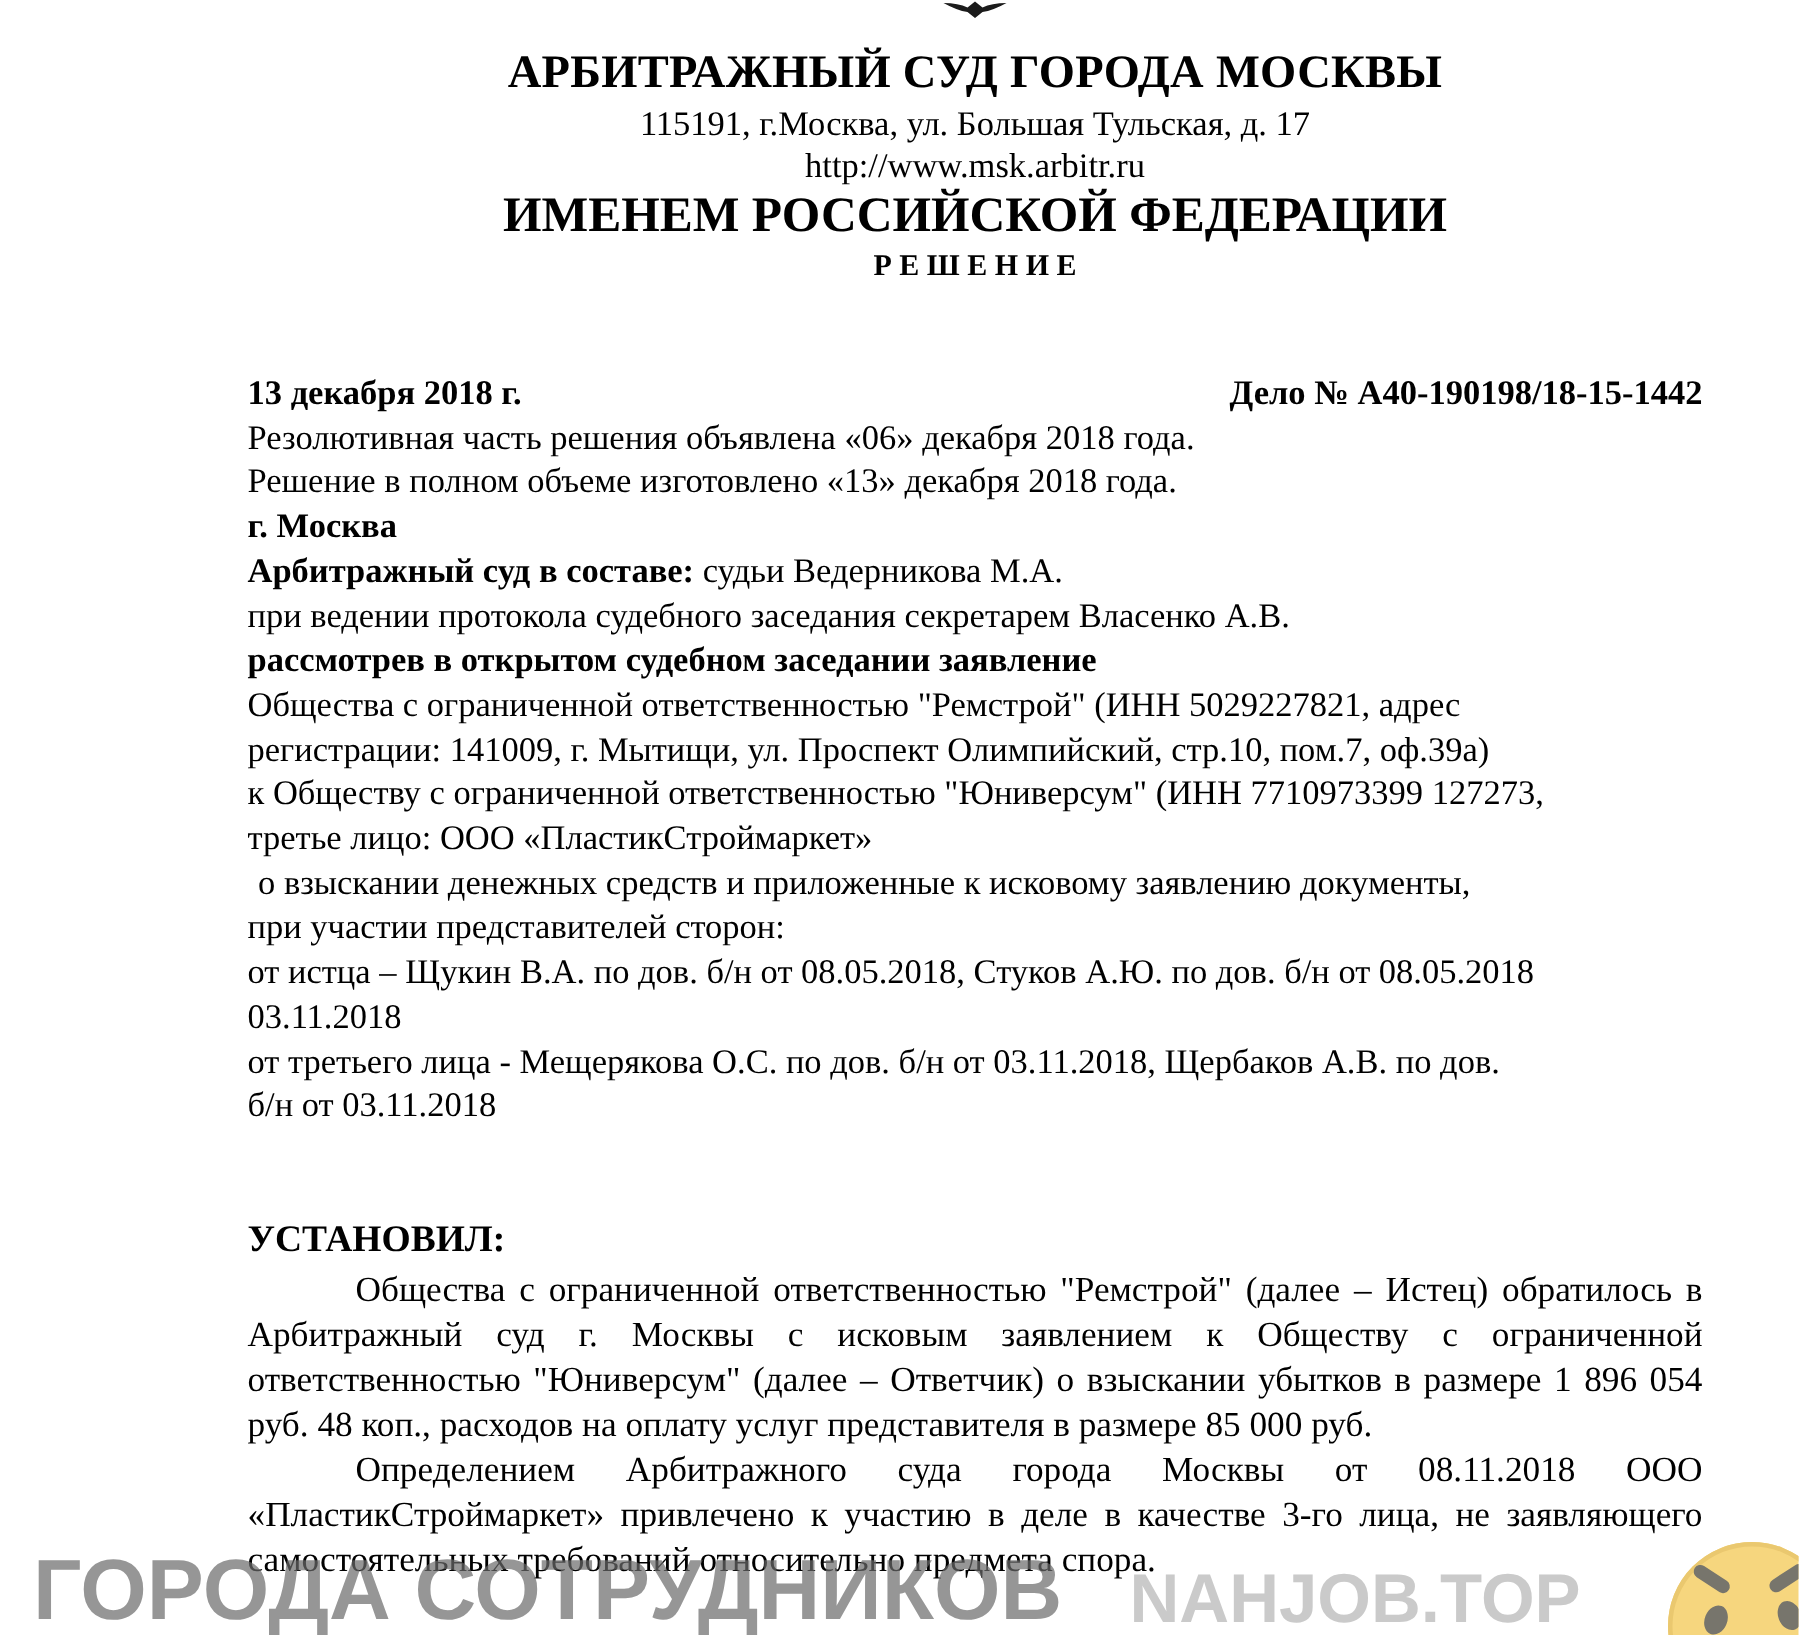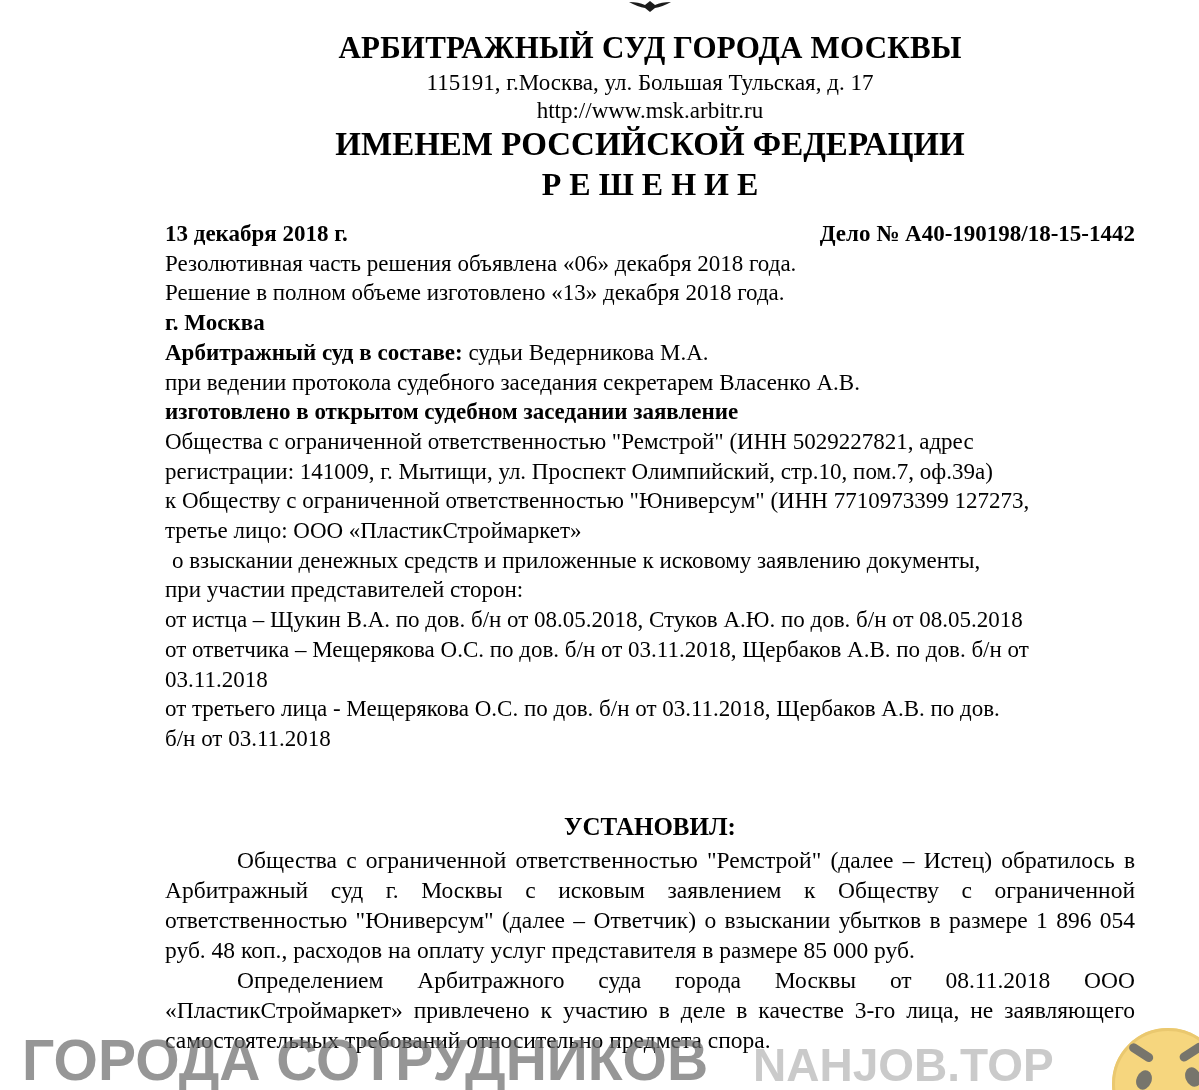--- a/index.html
+++ b/index.html
@@ -16,36 +16,36 @@
   
   .letterhead {
     position:absolute; top:0; left:165px; width:970px;
     text-align:center; z-index:2;
   }
   .emblem-wrap { height:14px; display:flex; justify-content:center; align-items:flex-start; }
   .court-name { font-size:31px; font-weight:bold; margin-top:16px; letter-spacing:0.2px; }
   .addr      { font-size:23px; margin-top:4px; }
   .url       { font-size:23px; margin-top:2px; }
   .in-name   { font-size:33px; font-weight:bold; margin-top:2px; }
-  .doc-type  { font-size:32px; font-weight:bold; margin-top:3px; }
+  .doc-type  { font-size:20px; font-weight:bold; margin-top:3px; }
 
   
   .meta {
     position:absolute; top:219px; left:165px; width:970px;
     font-size:23px; line-height:29.7px; z-index:2;
   }
-  .row-split { display:flex; justify-content:space-between; }
+  .row-split { display:flex; justify-content:space-between;margin-top:28px; }
   .b { font-weight:bold; }
   .lead-space { padding-left:7px; }
 
   
   .established {
     position:absolute; top:810px; left:165px; width:970px; z-index:2;
   }
-  .est-head { text-align:center; font-weight:bold; font-size:25px; line-height:33px; margin-bottom:2px; }
+  .est-head { font-weight:bold; font-size:25px; line-height:33px; margin-bottom:2px; }
   .para {
     font-size:23.5px; line-height:30px;
     text-align:justify; text-indent:72px;
   }
 
   
   .wm-left {
     position:absolute; left:22px; top:1032px; z-index:4;
     font-family:"Liberation Sans","DejaVu Sans",sans-serif;
     font-weight:bold; font-size:57px; line-height:1;
@@ -82,29 +82,28 @@
   <div class="meta">
     <div class="row-split">
       <span class="b">13 декабря 2018 г.</span>
       <span class="b">Дело № А40-190198/18-15-1442</span>
     </div>
     <div>Резолютивная часть решения объявлена «06» декабря 2018 года.</div>
     <div>Решение в полном объеме изготовлено «13» декабря 2018 года.</div>
     <div class="b">г. Москва</div>
     <div><span class="b">Арбитражный суд в составе:</span><span> судьи Ведерникова М.А.</span></div>
     <div>при ведении протокола судебного заседания секретарем Власенко А.В.</div>
-    <div class="b">изготовлено в открытом судебном заседании заявление</div>
+    <div class="b">рассмотрев в открытом судебном заседании заявление</div>
     <div>Общества с ограниченной ответственностью "Ремстрой" (ИНН 5029227821, адрес</div>
     <div>регистрации: 141009, г. Мытищи, ул. Проспект Олимпийский, стр.10, пом.7, оф.39а)</div>
     <div>к Обществу с ограниченной ответственностью "Юниверсум" (ИНН 7710973399 127273,</div>
     <div>третье лицо: ООО «ПластикСтроймаркет»</div>
     <div class="lead-space">о взыскании денежных средств и приложенные к исковому заявлению документы,</div>
     <div>при участии представителей сторон:</div>
     <div>от истца – Щукин В.А. по дов. б/н от 08.05.2018, Стуков А.Ю. по дов. б/н от 08.05.2018</div>
-    <div>от ответчика – Мещерякова О.С. по дов. б/н от 03.11.2018, Щербаков А.В. по дов. б/н от</div>
     <div>03.11.2018</div>
     <div>от третьего лица - Мещерякова О.С. по дов. б/н от 03.11.2018, Щербаков А.В. по дов.</div>
     <div>б/н от 03.11.2018</div>
   </div>
 
   <div class="established">
     <div class="est-head">УСТАНОВИЛ:</div>
     <div class="para">Общества с ограниченной ответственностью "Ремстрой" (далее – Истец) обратилось в Арбитражный суд г. Москвы с исковым заявлением к Обществу с ограниченной ответственностью "Юниверсум" (далее – Ответчик) о взыскании убытков в размере 1 896 054 руб. 48 коп., расходов на оплату услуг представителя в размере 85 000 руб.</div>
     <div class="para">Определением Арбитражного суда города Москвы от 08.11.2018 ООО «ПластикСтроймаркет» привлечено к участию в деле в качестве 3-го лица, не заявляющего самостоятельных требований относительно предмета спора.</div>
   </div>

